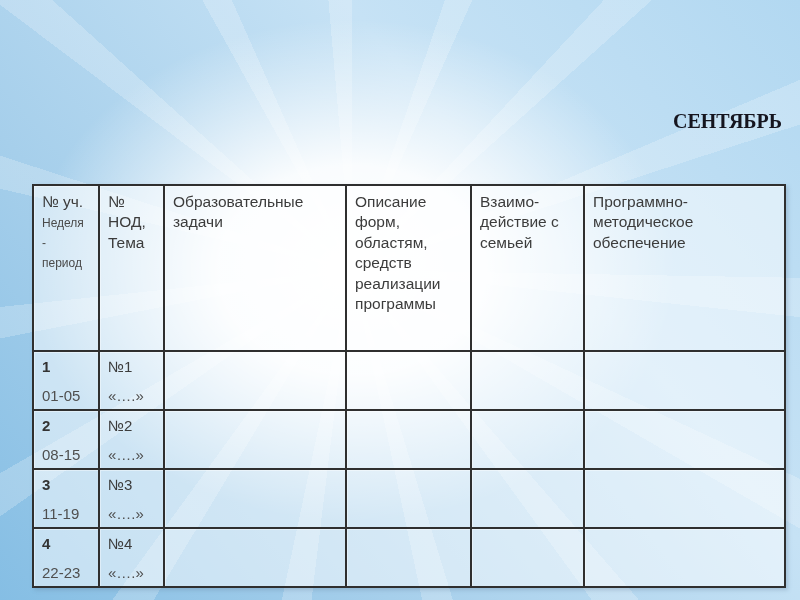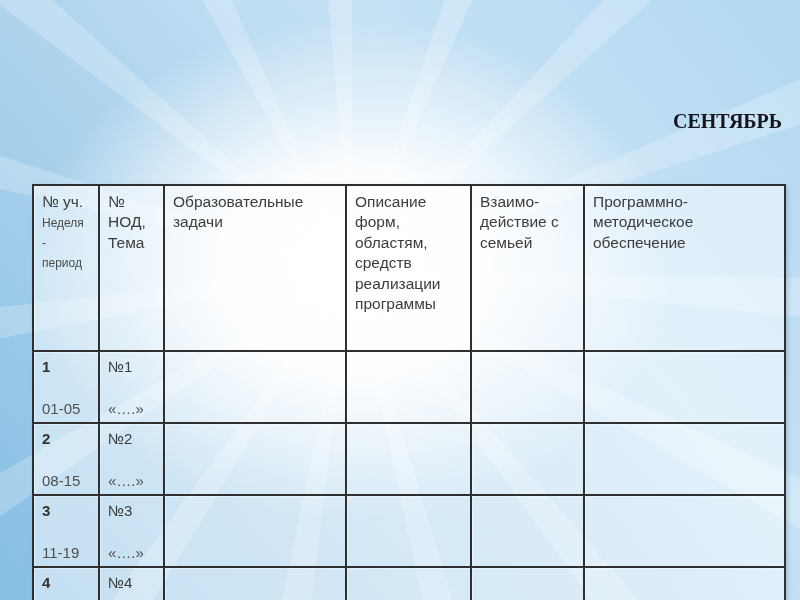--- a/index.html
+++ b/index.html
@@ -77,21 +77,21 @@
   }
   tr.data-row{ height:49px; }
   tr.data-row td{ font-size:15px; }
   .week-num{
     font-weight:bold;
     color:#333333;
     line-height:18px;
   }
   .period, .theme-cell{
     color:#4f4f4f;
-    margin-top:24px;
+    margin-top:11px;
     line-height:18px;
   }
   .nod-num{
     color:#3c3c3c;
     line-height:18px;
   }
 </style>
 </head>
 <body>
 

